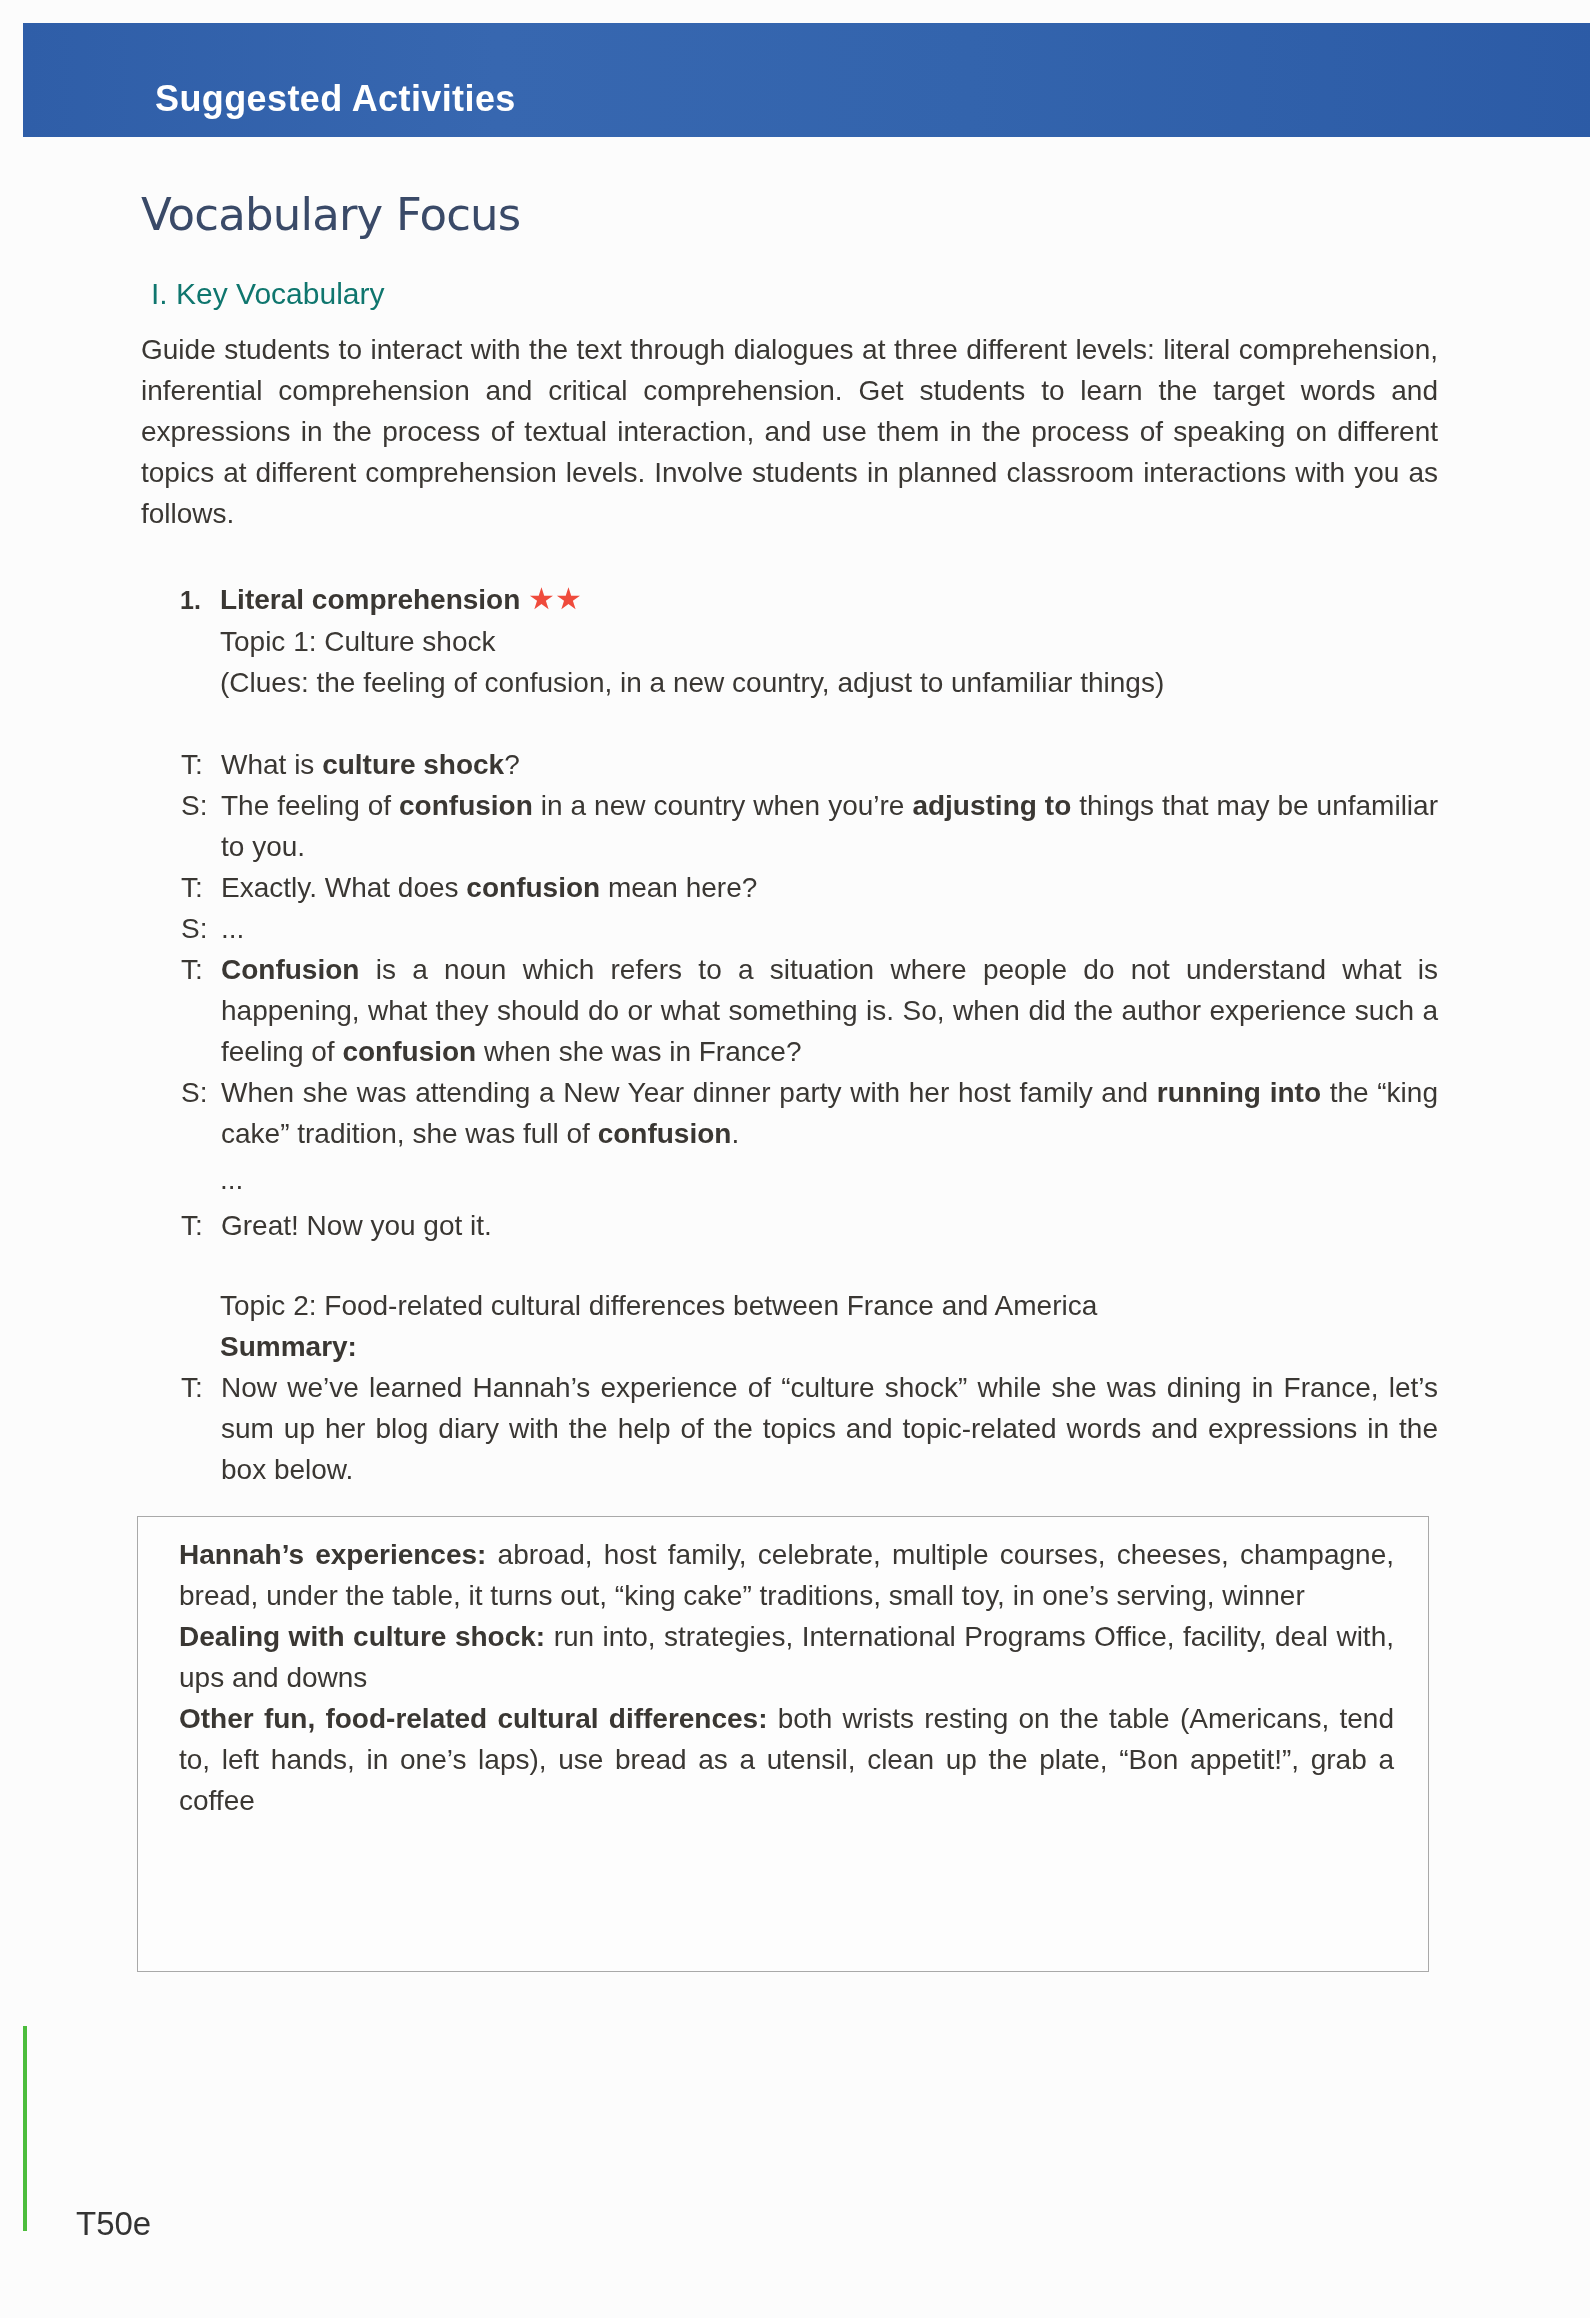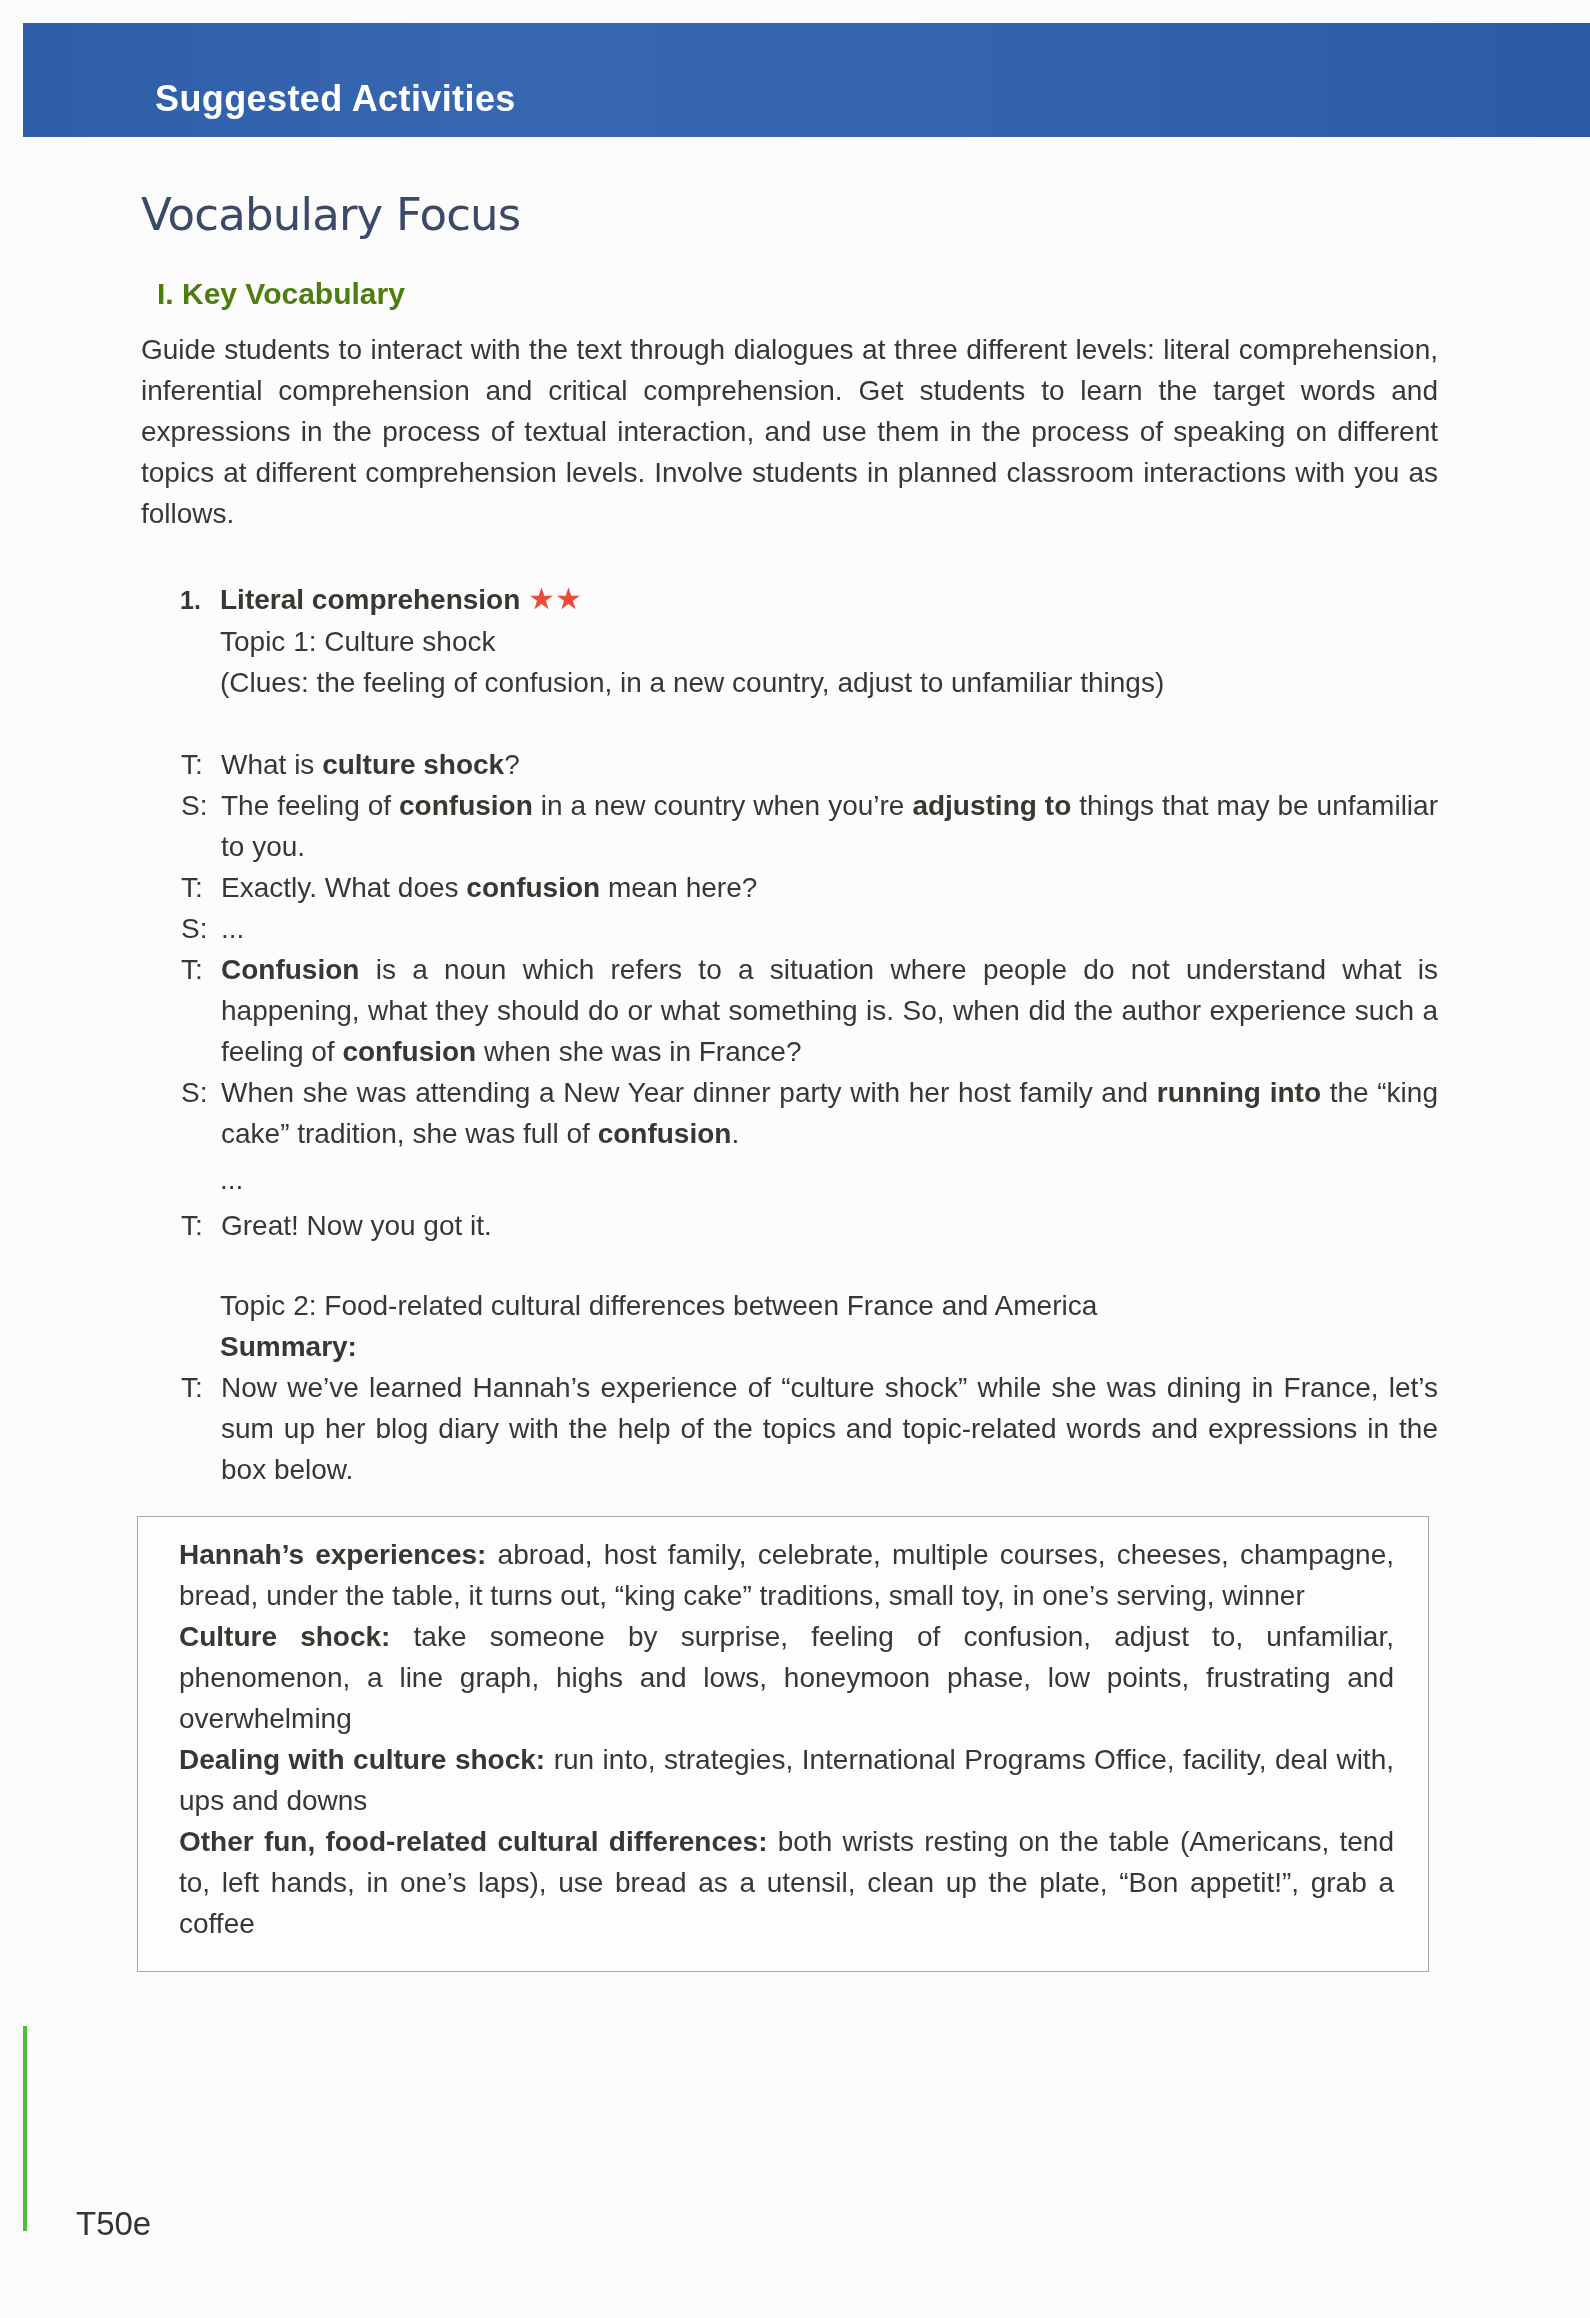--- a/index.html
+++ b/index.html
@@ -15,21 +15,21 @@
   .banner-title {
     position:absolute; left:132px; top:55px; color:#fff; font-weight:bold;
     font-size:36px; letter-spacing:0.4px;
     font-family:"Liberation Sans", sans-serif;
   }
   .page-title {
     position:absolute; left:141px; top:188px; font-size:45px; color:#3a4a68;
     font-family:"DejaVu Sans", sans-serif; font-weight:normal; letter-spacing:-0.8px;
   }
   .section-heading {
-    position:absolute; left:157px; top:277px; font-size:30px; font-weight:bold; color:#4d7c0f;
+    position:absolute; left:151px; top:277px; font-size:30px; font-weight:normal; color:#0f766e;
   }
   .intro {
     position:absolute; left:141px; top:329px; width:1297px; font-size:28px; line-height:41px;
     text-align:justify;
   }
   .block { position:absolute; left:141px; width:1297px; font-size:28px; line-height:41px; }
   .lit-head { top:578px; }
   .lit-head .num { display:inline-block; width:40px; font-weight:bold; font-size:25px;}
   .lit-head .title { font-weight:bold; }
   .star { color:#ef4b3c; font-size:30px; }
@@ -106,21 +106,20 @@
   <div class="line indent b">Summary:</div>
   <div class="turn">
     <span class="sp">T:</span>
     <span class="tx">Now we’ve learned Hannah’s experience of “culture shock” while she was dining in France, let’s sum up her blog diary with the help of the topics and topic-related words and expressions in the box below.</span>
   </div>
 </div>
 
 <div class="box">
   <div class="box-inner" id="box-inner">
       <div><span class="b">Hannah’s experiences:</span><span> abroad, host family, celebrate, multiple courses, cheeses, champagne, bread, under the table, it turns out, “king cake” traditions, small toy, in one’s serving, winner</span></div>
-      <div><span class="b">Culture shock:</span><span> take someone by surprise, feeling of confusion, adjust to, unfamiliar, phenomenon, a line graph, highs and lows, honeymoon phase, low points, frustrating and overwhelming</span></div>
       <div><span class="b">Dealing with culture shock:</span><span> run into, strategies, International Programs Office, facility, deal with, ups and downs</span></div>
       <div><span class="b">Other fun, food-related cultural differences:</span><span> both wrists resting on the table (Americans, tend to, left hands, in one’s laps), use bread as a utensil, clean up the plate, “Bon appetit!”, grab a coffee</span></div>
     </div>
 </div>
 
 <div class="green-bar"></div>
 <div class="page-num">T50e</div>
 
 
 </body></html>

